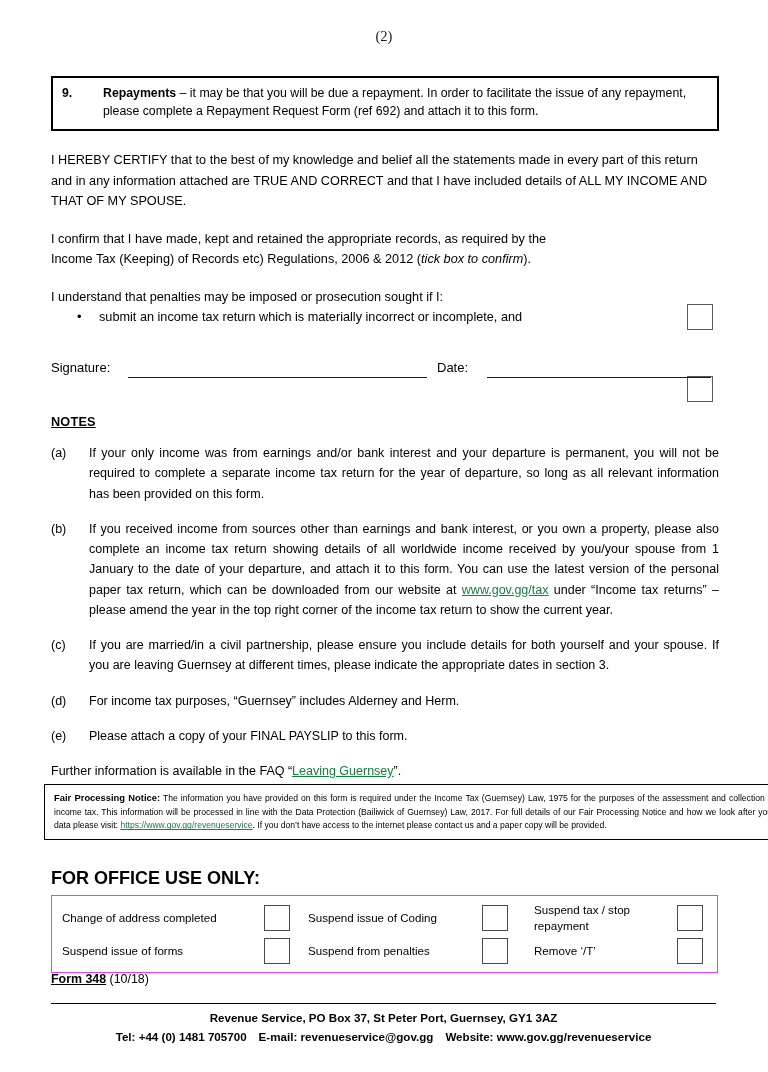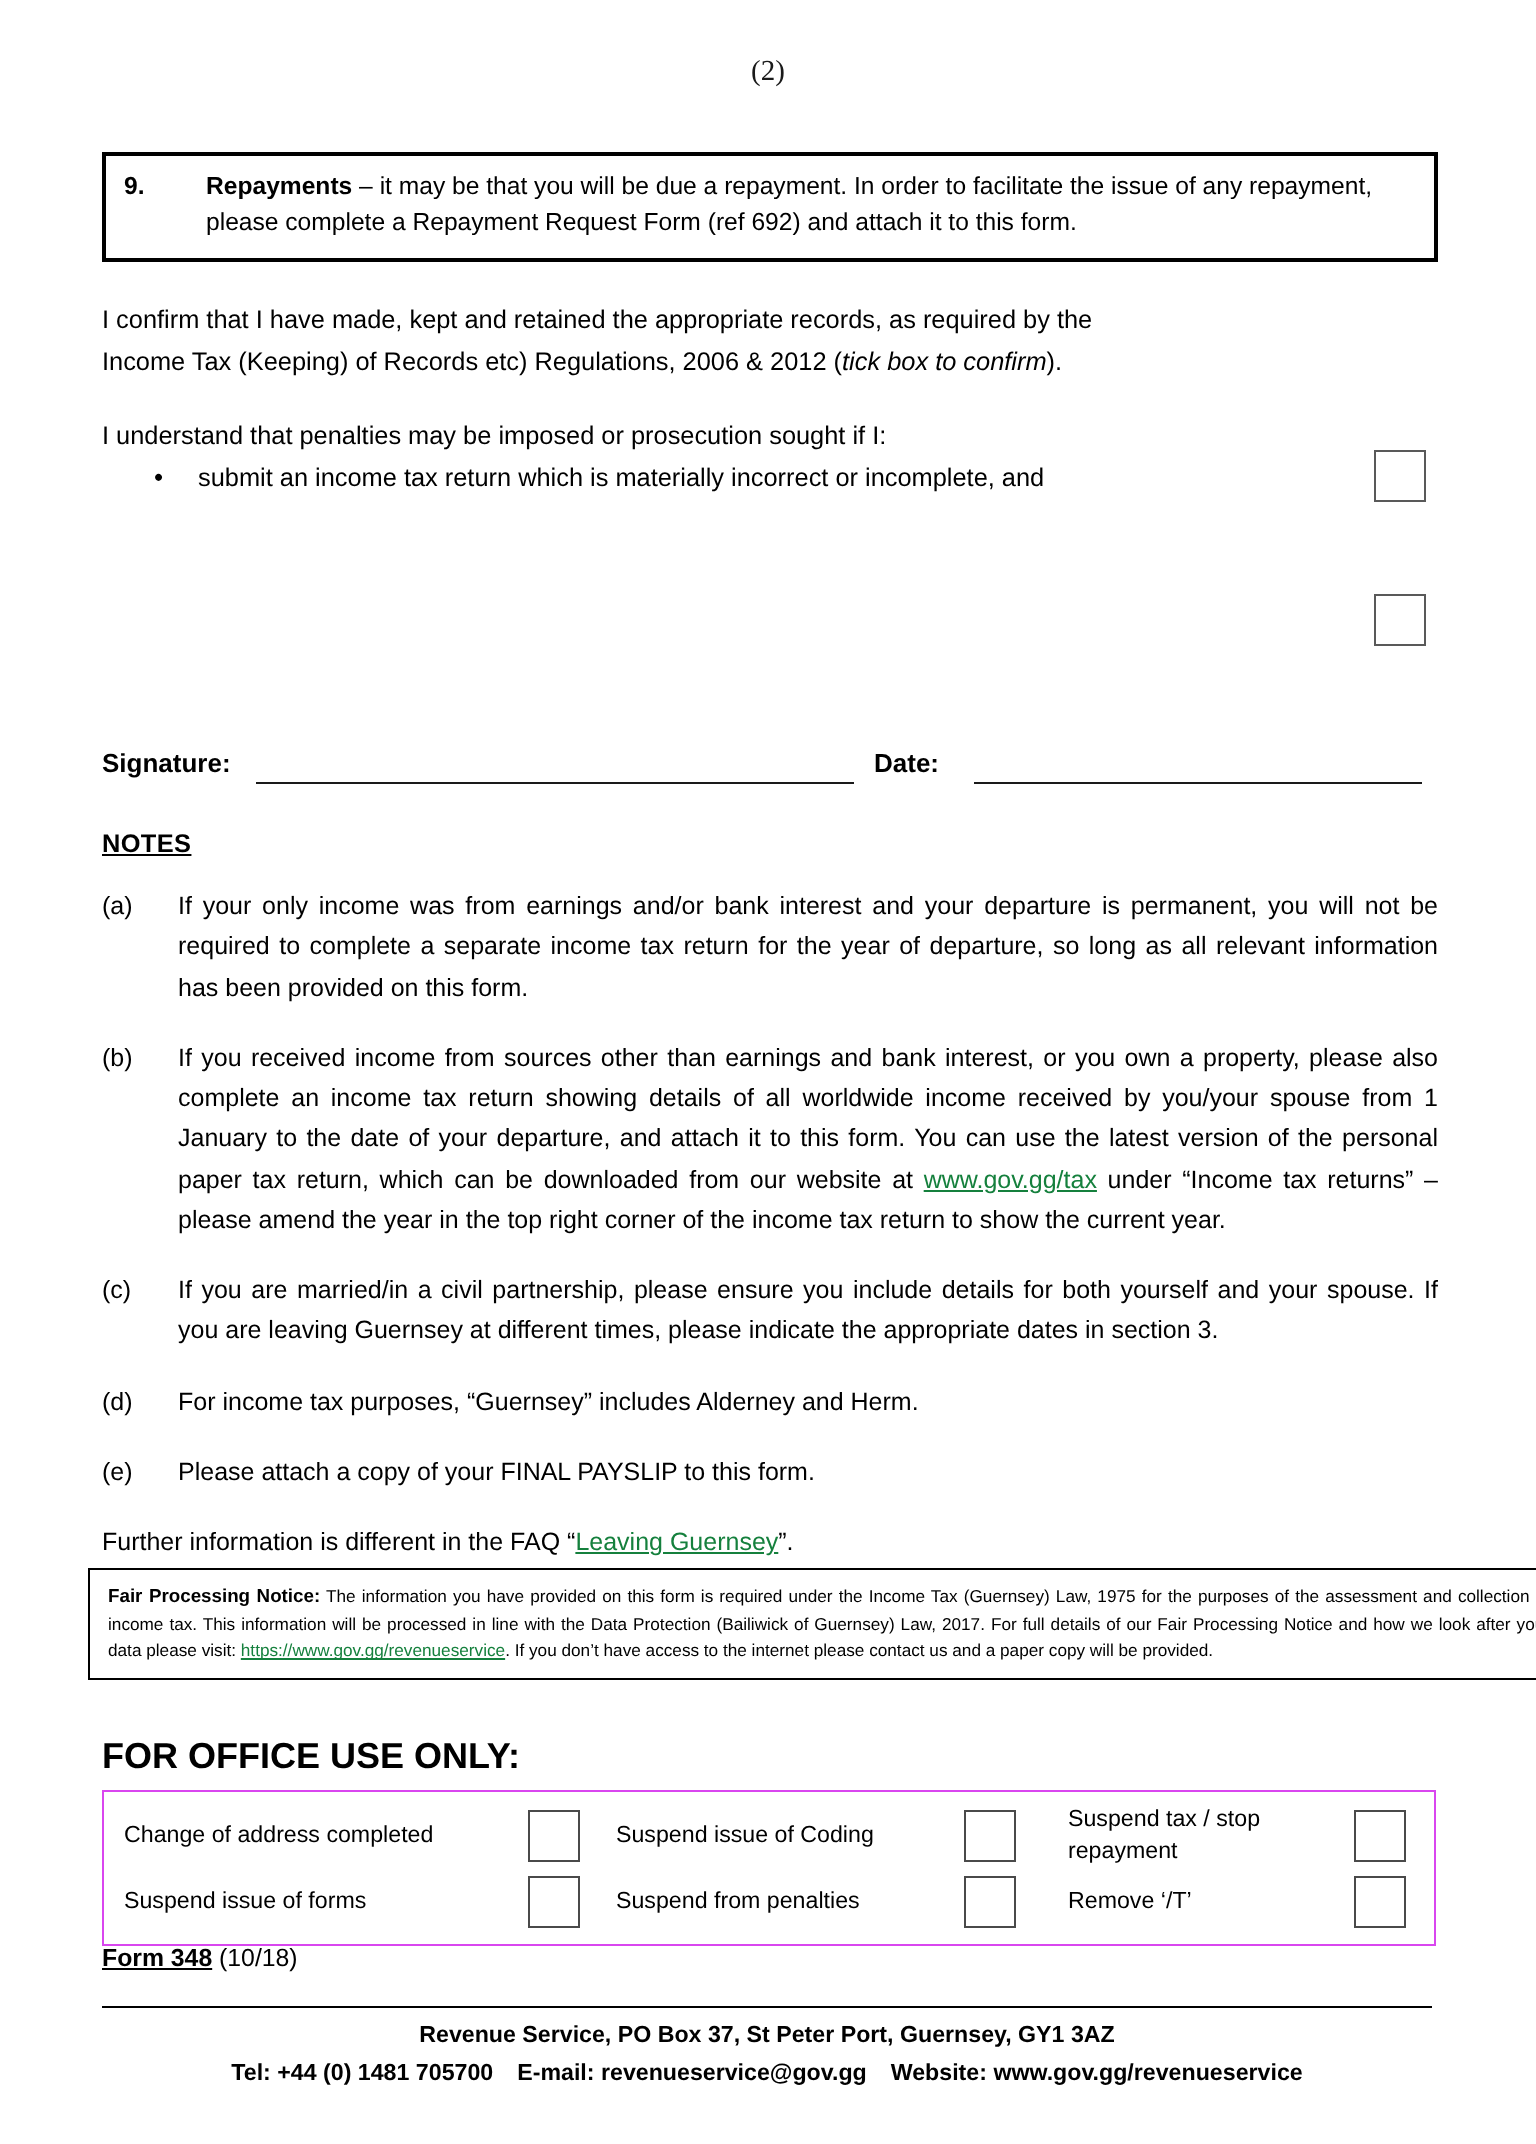--- a/index.html
+++ b/index.html
@@ -103,25 +103,25 @@
     left: 0;
     top: -1px;
     font-size: 13px;
   }
   em { font-style: italic; }
 
   
   .sig-row {
     position: absolute;
     left: 51px;
-    top: 374px;
+    top: 360px;
     width: 668px;
     height: 20px;
     font-size: 13px;
-    font-weight: bold;
+    font-weight: normal;
   }
   .sig-label { position: absolute; left: 0; top: 0; }
   .date-label { position: absolute; left: 386px; top: 0; }
   .rule-line {
     position: absolute;
     height: 0;
     border-bottom: 1.8px solid #1a1a1a;
   }
   .sig-line  { left: 77px;  top: 17px; width: 299px; }
   .date-line { left: 436px; top: 17px; width: 224px; }
@@ -269,20 +269,21 @@
 
   <div class="page-number">(2)</div>
 
   <div class="boxed-item">
     <div class="num">9.</div>
     <div class="body"><b>Repayments</b><span> – it may be that you will be due a repayment.  In order to facilitate the issue of any repayment, please complete a Repayment Request Form (ref 692) and attach it to this form.</span></div>
   </div>
 
   <div class="certify">
 
+    <p class="para">I HEREBY CERTIFY that to the best of my knowledge and belief all the statements made in every part of this return and in any information attached are TRUE AND CORRECT and that I have included details of ALL MY INCOME AND THAT OF MY SPOUSE.</p>
 
     <div class="withbox">
       <p class="para">
         <span>I confirm that I have made, kept and retained the appropriate records, as required by the</span><br>
         <span>Income Tax (Keeping) of Records etc) Regulations, 2006 &amp; 2012 (</span><em>tick box to confirm</em><span>).</span>
       </p>
 
       <p class="para tight">I understand that penalties may be imposed or prosecution sought if I:</p>
       <ul class="bullets">
         <li>submit an income tax return which is materially incorrect or incomplete, and</li>
@@ -322,21 +323,21 @@
     <div class="note last">
       <div class="tag">(d)</div>
       <div class="txt">For income tax purposes, “Guernsey” includes Alderney and Herm.</div>
     </div>
 
     <div class="note last">
       <div class="tag">(e)</div>
       <div class="txt">Please attach a copy of your FINAL PAYSLIP to this form.</div>
     </div>
 
-    <div class="faq-line"><span>Further information is different in the FAQ “</span><a class="link" href="#">Leaving Guernsey</a><span>”.</span></div>
+    <div class="faq-line"><span>Further information is available in the FAQ “</span><a class="link" href="#">Leaving Guernsey</a><span>”.</span></div>
   </div>
 
   <div class="fpn"><b>Fair Processing Notice:</b><span> The information you have provided on this form is required under the Income Tax (Guernsey) Law, 1975 for the purposes of the assessment and collection of income tax. This information will be processed in line with the Data Protection (Bailiwick of Guernsey) Law, 2017. For full details of our Fair Processing Notice and how we look after your data please visit: </span><a class="link" href="#">https://www.gov.gg/revenueservice</a><span>. If you don’t have access to the internet please contact us and a paper copy will be provided.</span></div>
 
   <div class="office-title">FOR OFFICE USE ONLY:</div>
 
   <div class="office-table">
 
     <div class="office-col c1">
       <div class="office-cell">

